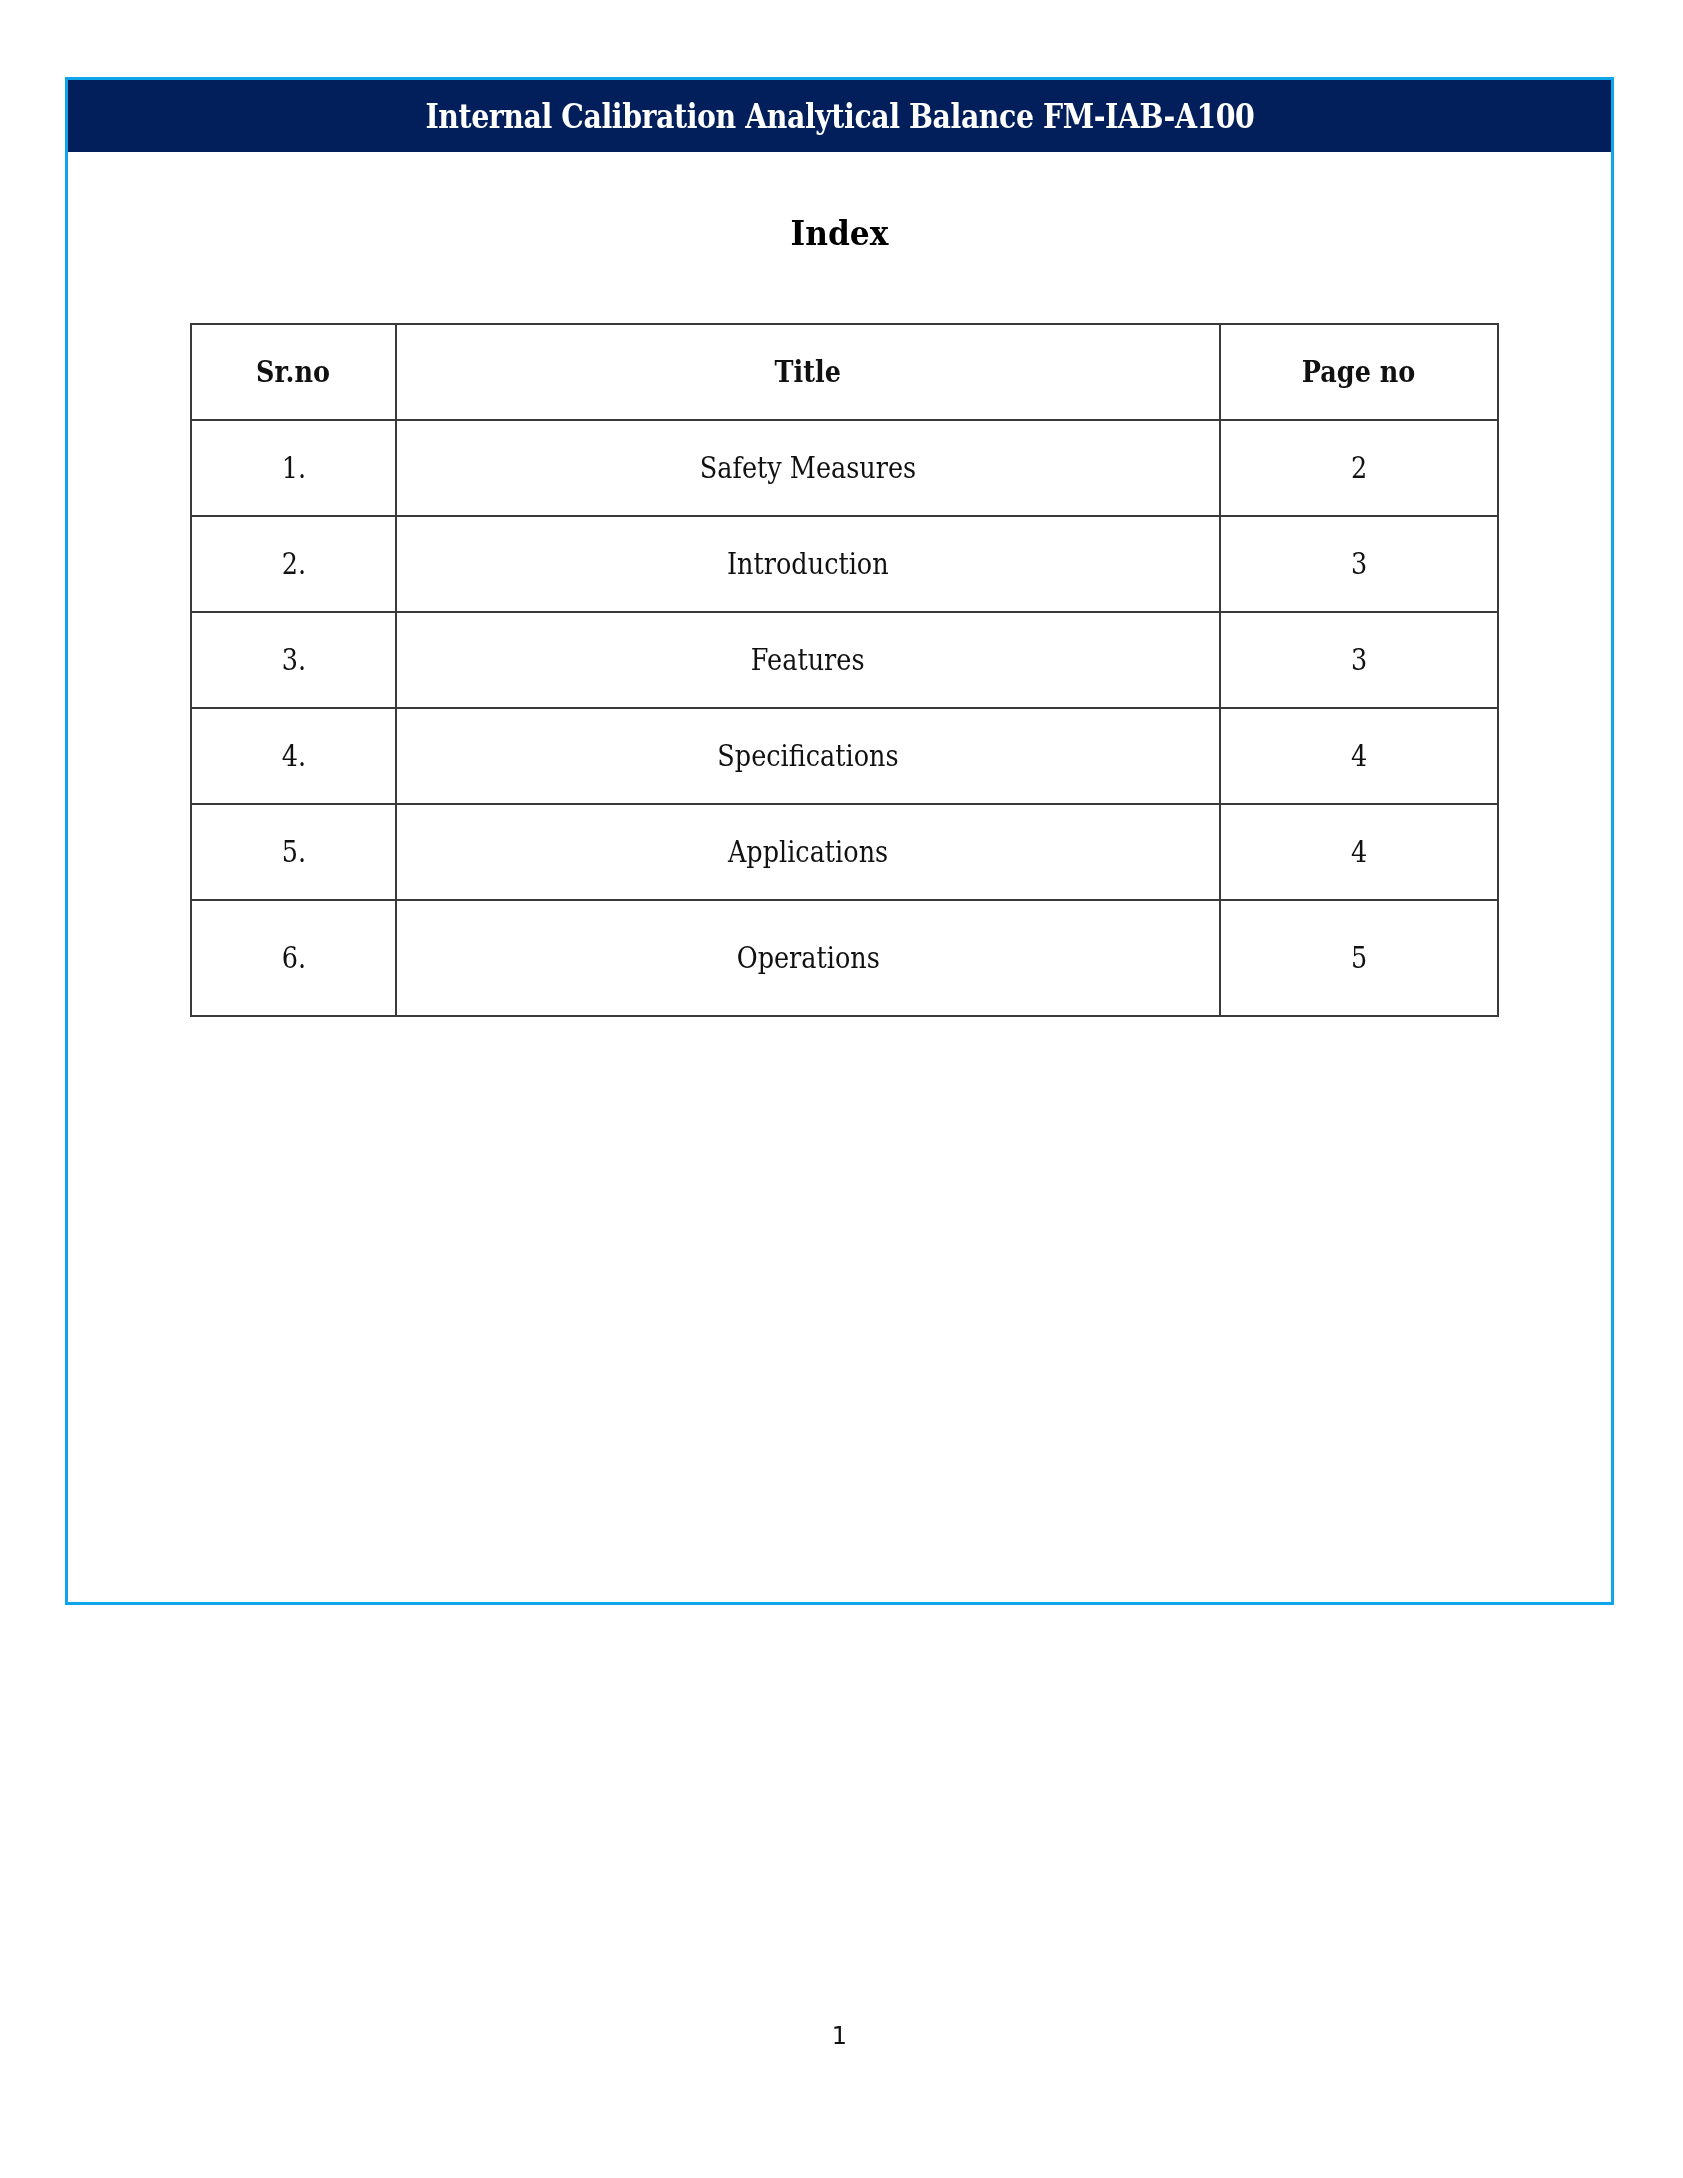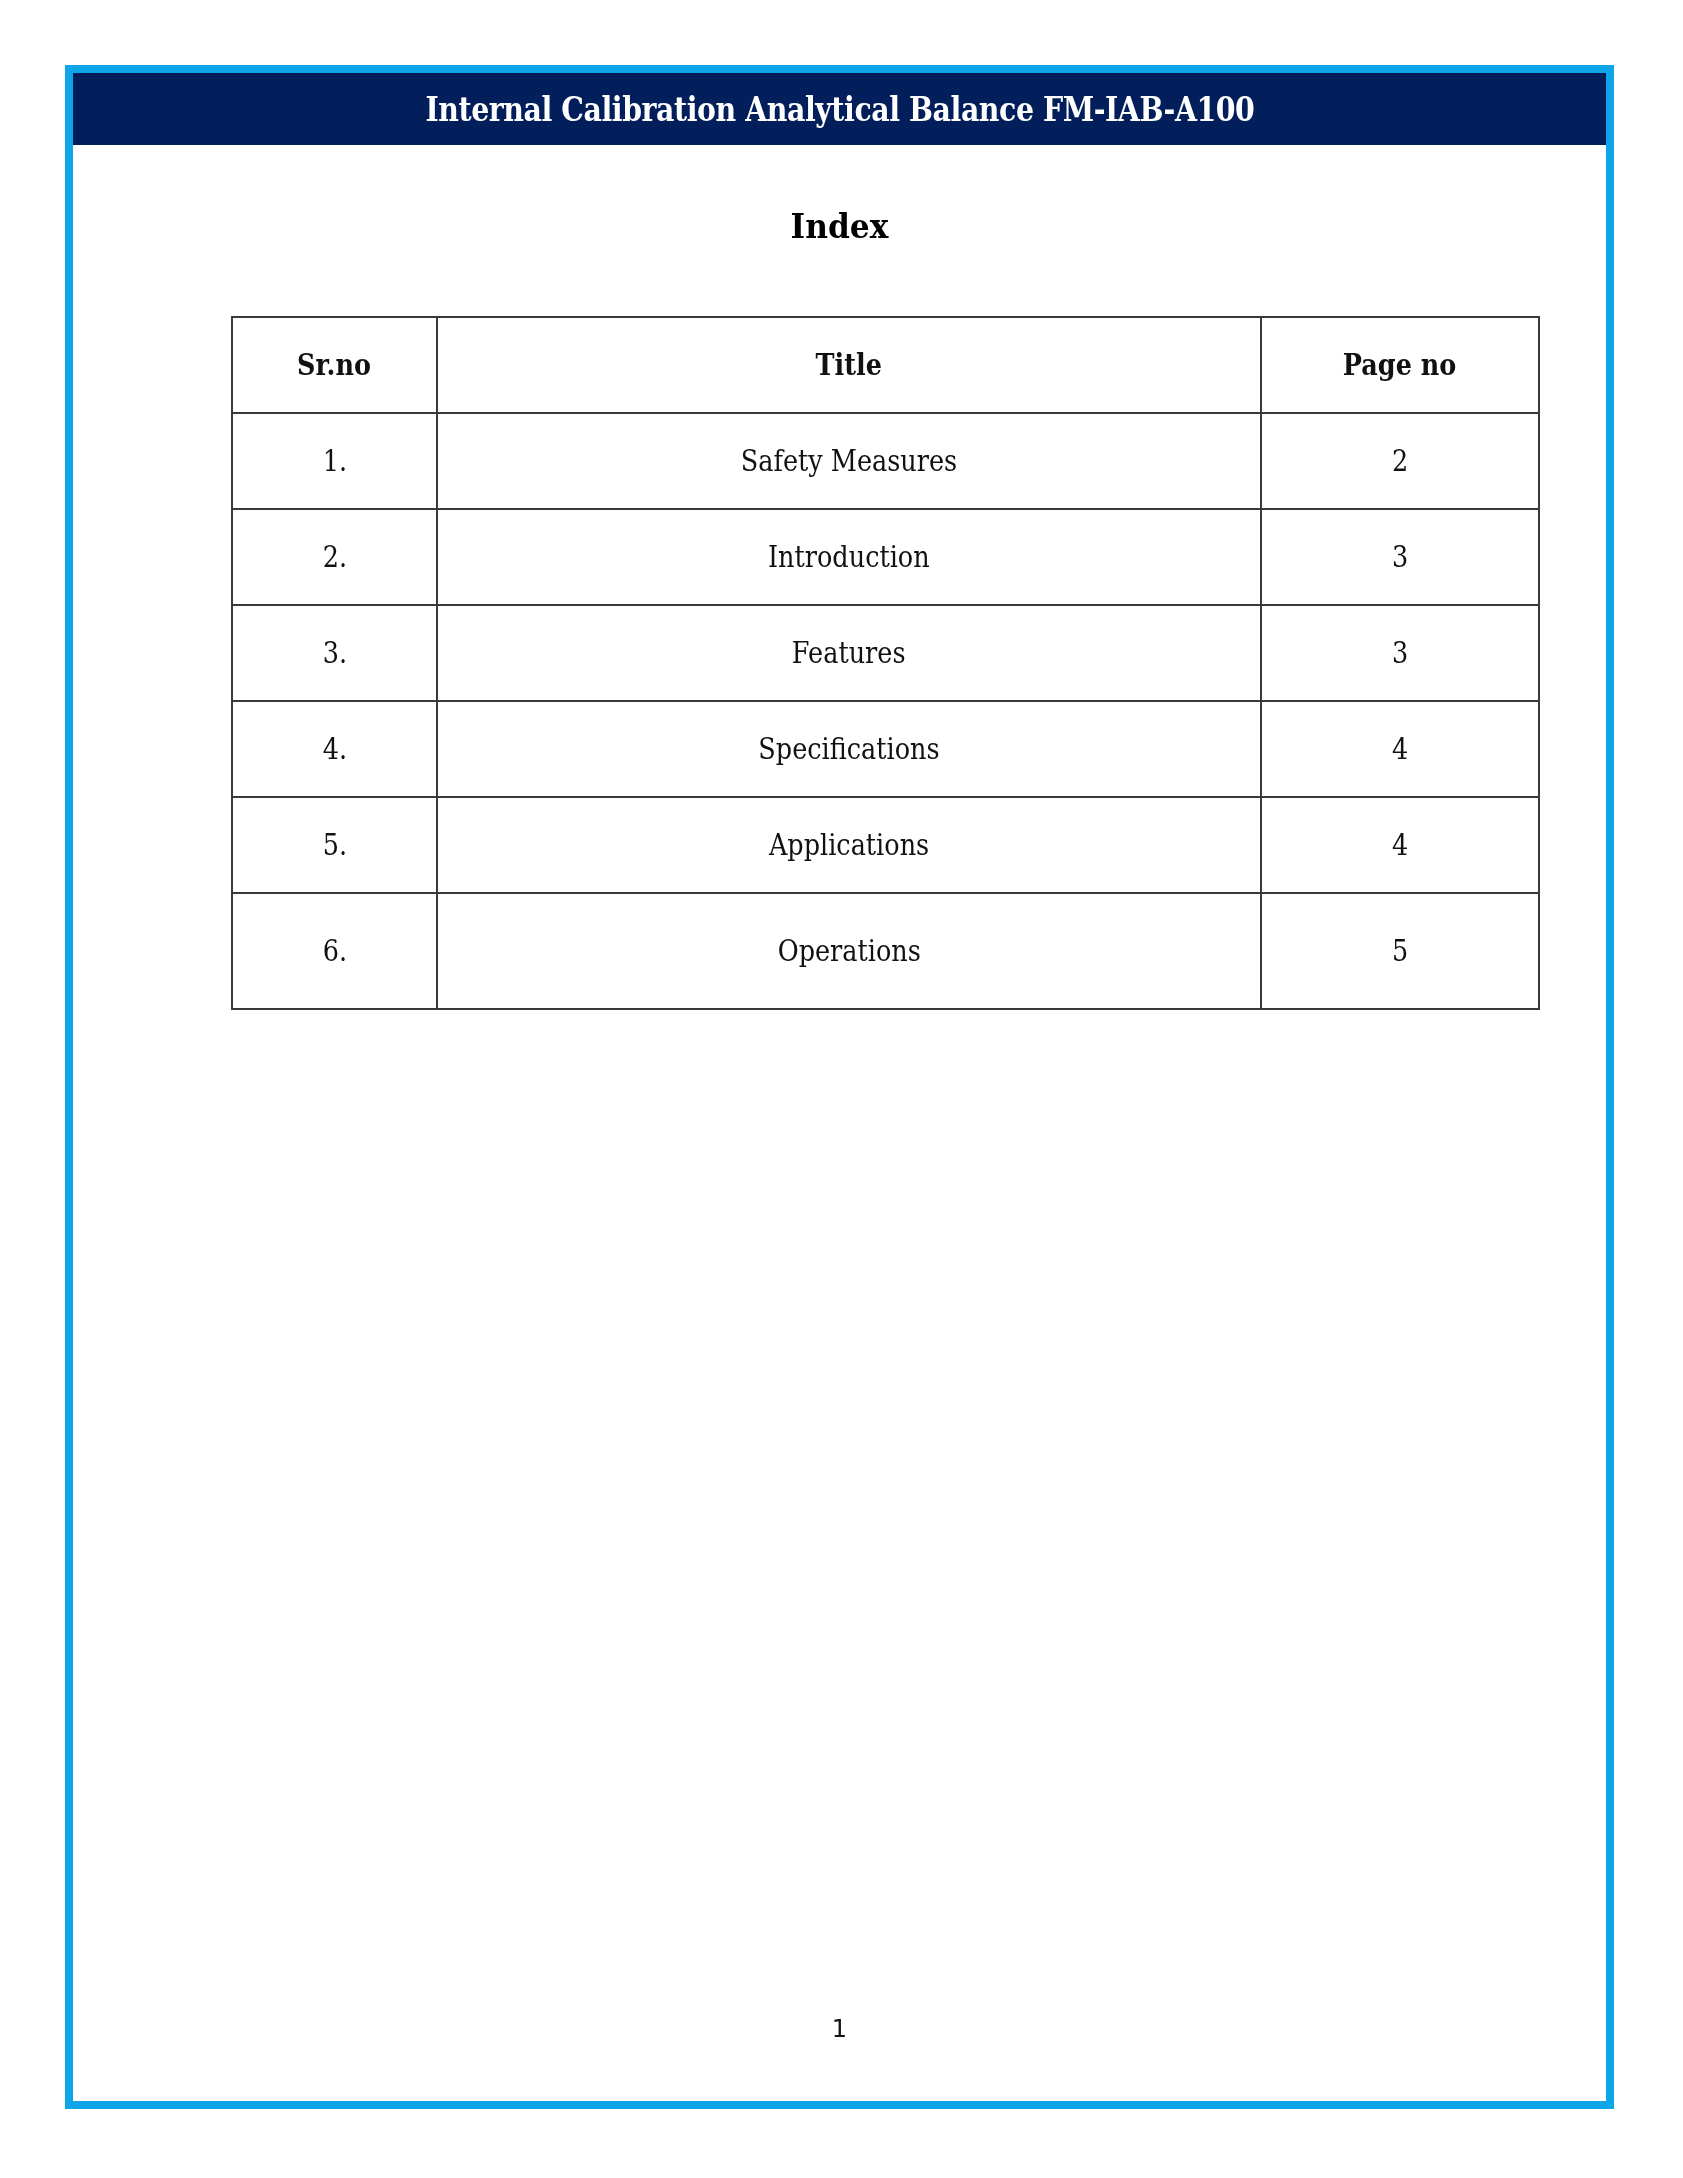--- a/index.html
+++ b/index.html
@@ -10,24 +10,24 @@
     body {
       width: 1683px;
       height: 2178px;
       position: relative;
       overflow: hidden;
       font-family: "DejaVu Serif", "Liberation Serif", serif;
     }
     .page-frame {
       position: absolute;
       left: 65px;
-      top: 65px;
+      top: 77px;
       width: 1549px;
-      height: 2044px;
-      border: 8px solid #0ea5e9;
+      height: 1528px;
+      border: 3px solid #0ea5e9;
       box-sizing: border-box;
       background: #ffffff;
     }
     .header-band {
       position: absolute;
       left: 0;
       top: 0;
       right: 0;
       height: 72px;
       background: #021f5b;
@@ -56,21 +56,20 @@
       color: #000000;
       transform: scaleX(0.92);
     }
     table.index-table {
       position: absolute;
       left: 122px;
       top: 243px;
       width: 1307px;
       border-collapse: collapse;
       table-layout: fixed;
-      margin-left: 36px;
     }
     table.index-table col.c1 { width: 205px; }
     table.index-table col.c2 { width: 824px; }
     table.index-table col.c3 { width: 278px; }
     table.index-table th,
     table.index-table td {
       border: 2px solid #3a3a3a;
       text-align: center;
       vertical-align: middle;
       color: #111111;

